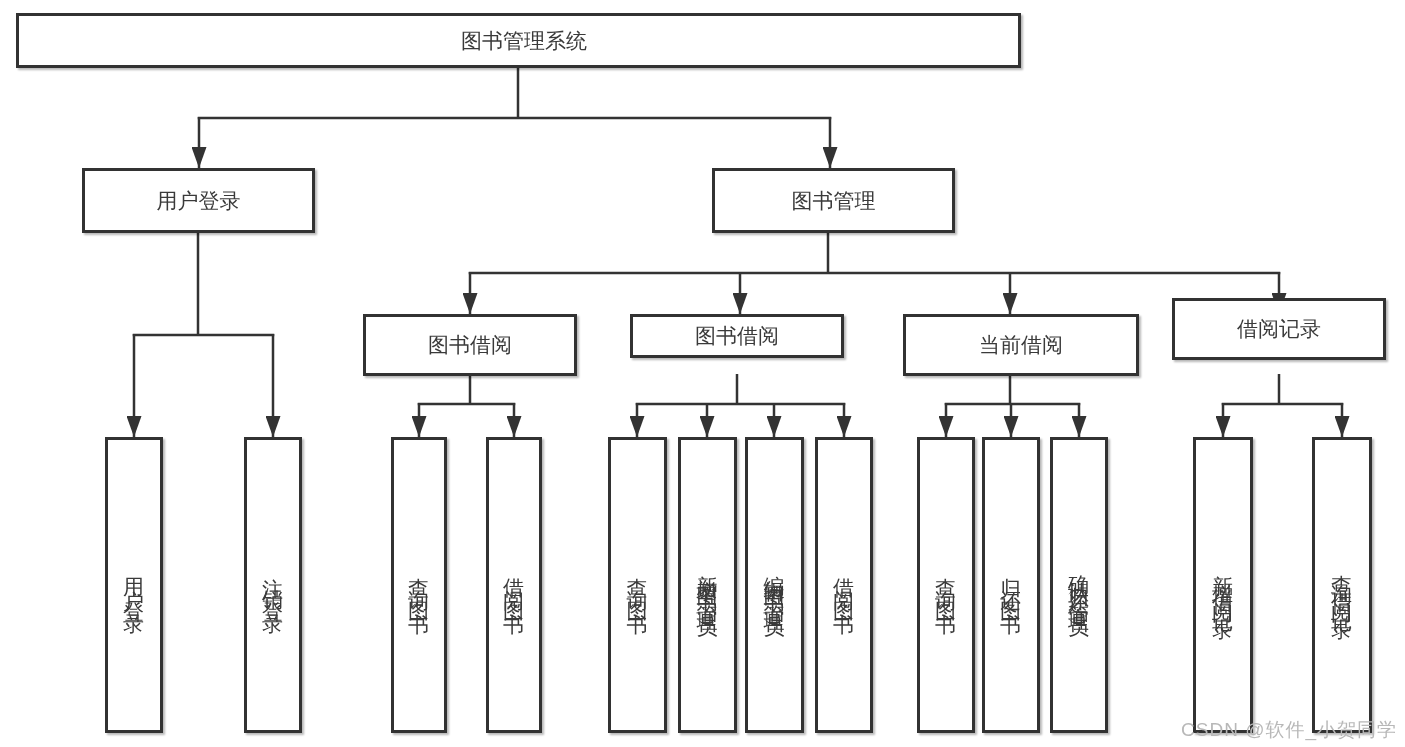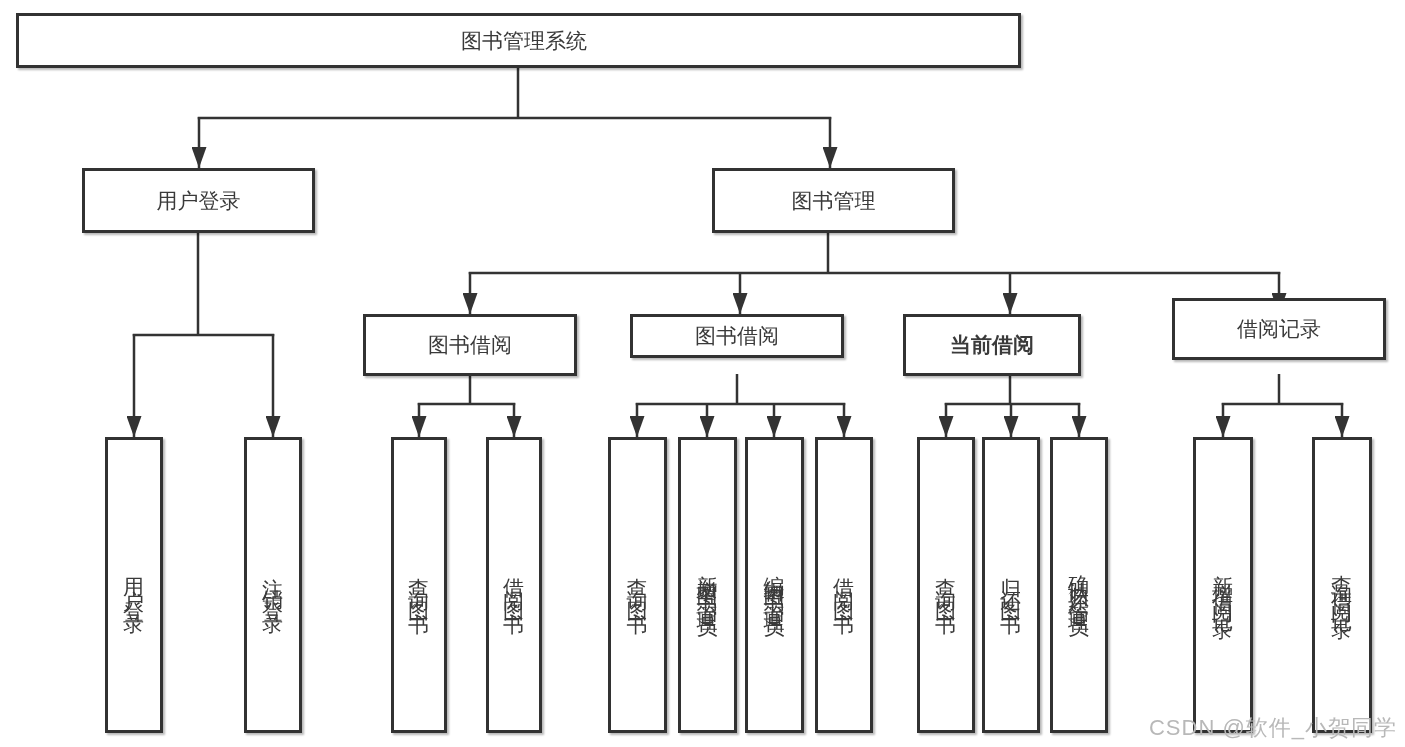--- a/index.html
+++ b/index.html
@@ -16,21 +16,21 @@
   }
   .leaf span {
     writing-mode:vertical-rl; text-orientation:mixed;
     white-space:nowrap; line-height:1;
   }
   .ls4 {letter-spacing:12px;}
   .ls6 {letter-spacing:9px;}
   .ls9 {letter-spacing:6px;}
   .watermark {
     position:absolute; right:8px; bottom:4px; z-index:2;
-    color:#b8b8b8; font-size:22px; letter-spacing:1px;
+    color:#b8b8b8; font-size:19px; letter-spacing:1px;
   }
 </style>
 </head>
 <body>
 
 <div class="stage">
 
   <svg class="wires" width="1405" height="747" viewBox="0 0 1405 747">
     <defs>
       <marker id="arrow" viewBox="0 0 14 10" refX="14" refY="5" markerWidth="21" markerHeight="15" markerUnits="userSpaceOnUse" orient="auto">
@@ -91,21 +91,21 @@
   <div class="node" style="left:712px; top:168px; width:243px; height:65px;">
     <span>图书管理</span>
   </div>
 
   <div class="node" style="left:363px; top:314px; width:214px; height:62px;">
     <span>图书借阅</span>
   </div>
   <div class="node" style="left:630px; top:314px; width:214px; height:44px;">
     <span>图书借阅</span>
   </div>
-  <div class="node" style="left:903px; top:314px; width:178px; height:62px;font-weight:bold;">
+  <div class="node" style="left:903px; top:314px; width:236px; height:62px;">
     <span>当前借阅</span>
   </div>
   <div class="node" style="left:1172px; top:298px; width:214px; height:62px;">
     <span>借阅记录</span>
   </div>
 
   <div class="node leaf" style="left:105px; top:437px; width:58px; height:296px;">
     <span class="ls4">用户登录</span>
   </div>
   <div class="node leaf" style="left:244px; top:437px; width:58px; height:296px;">

